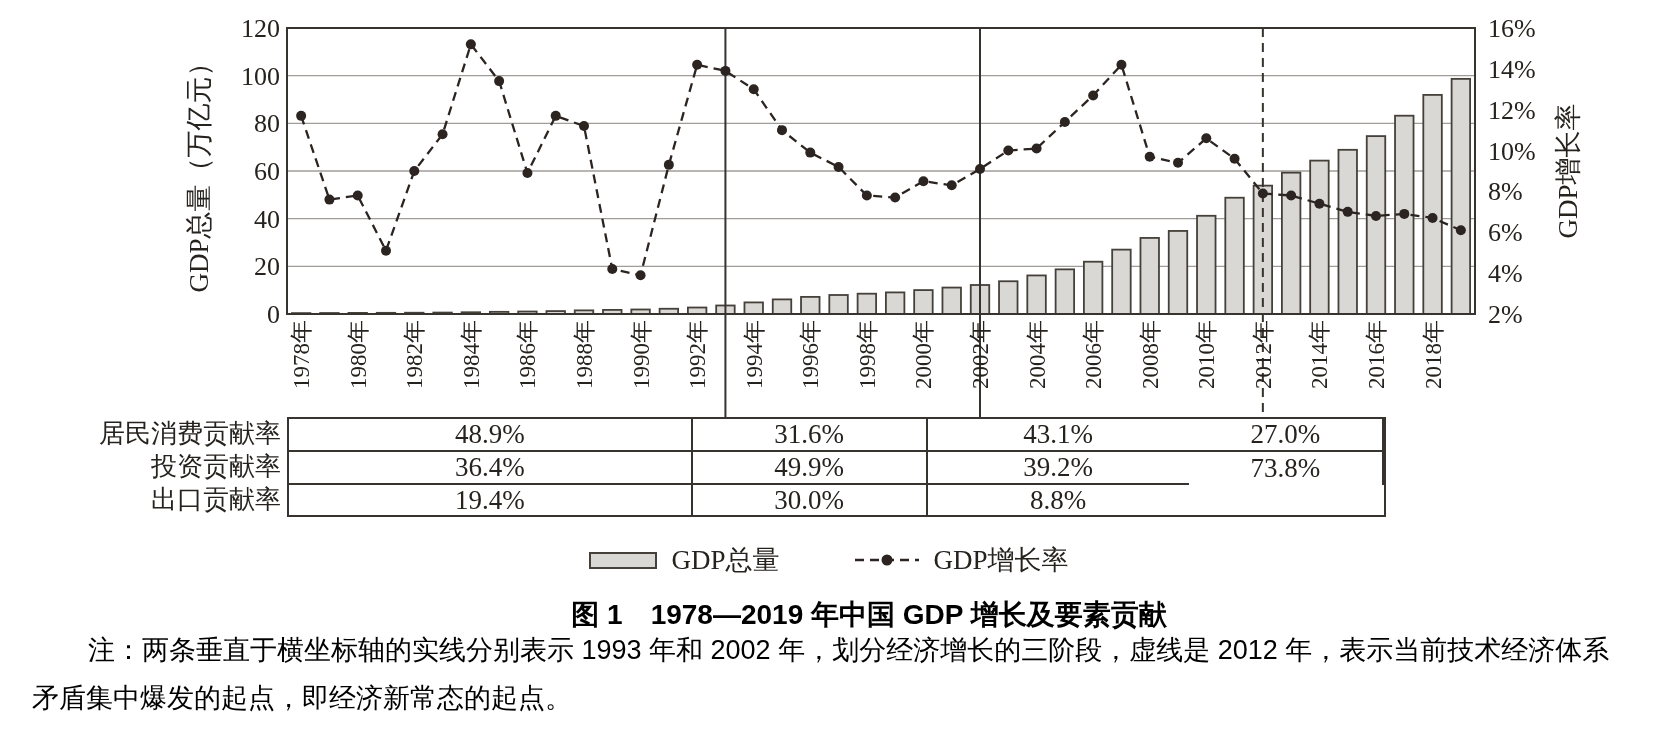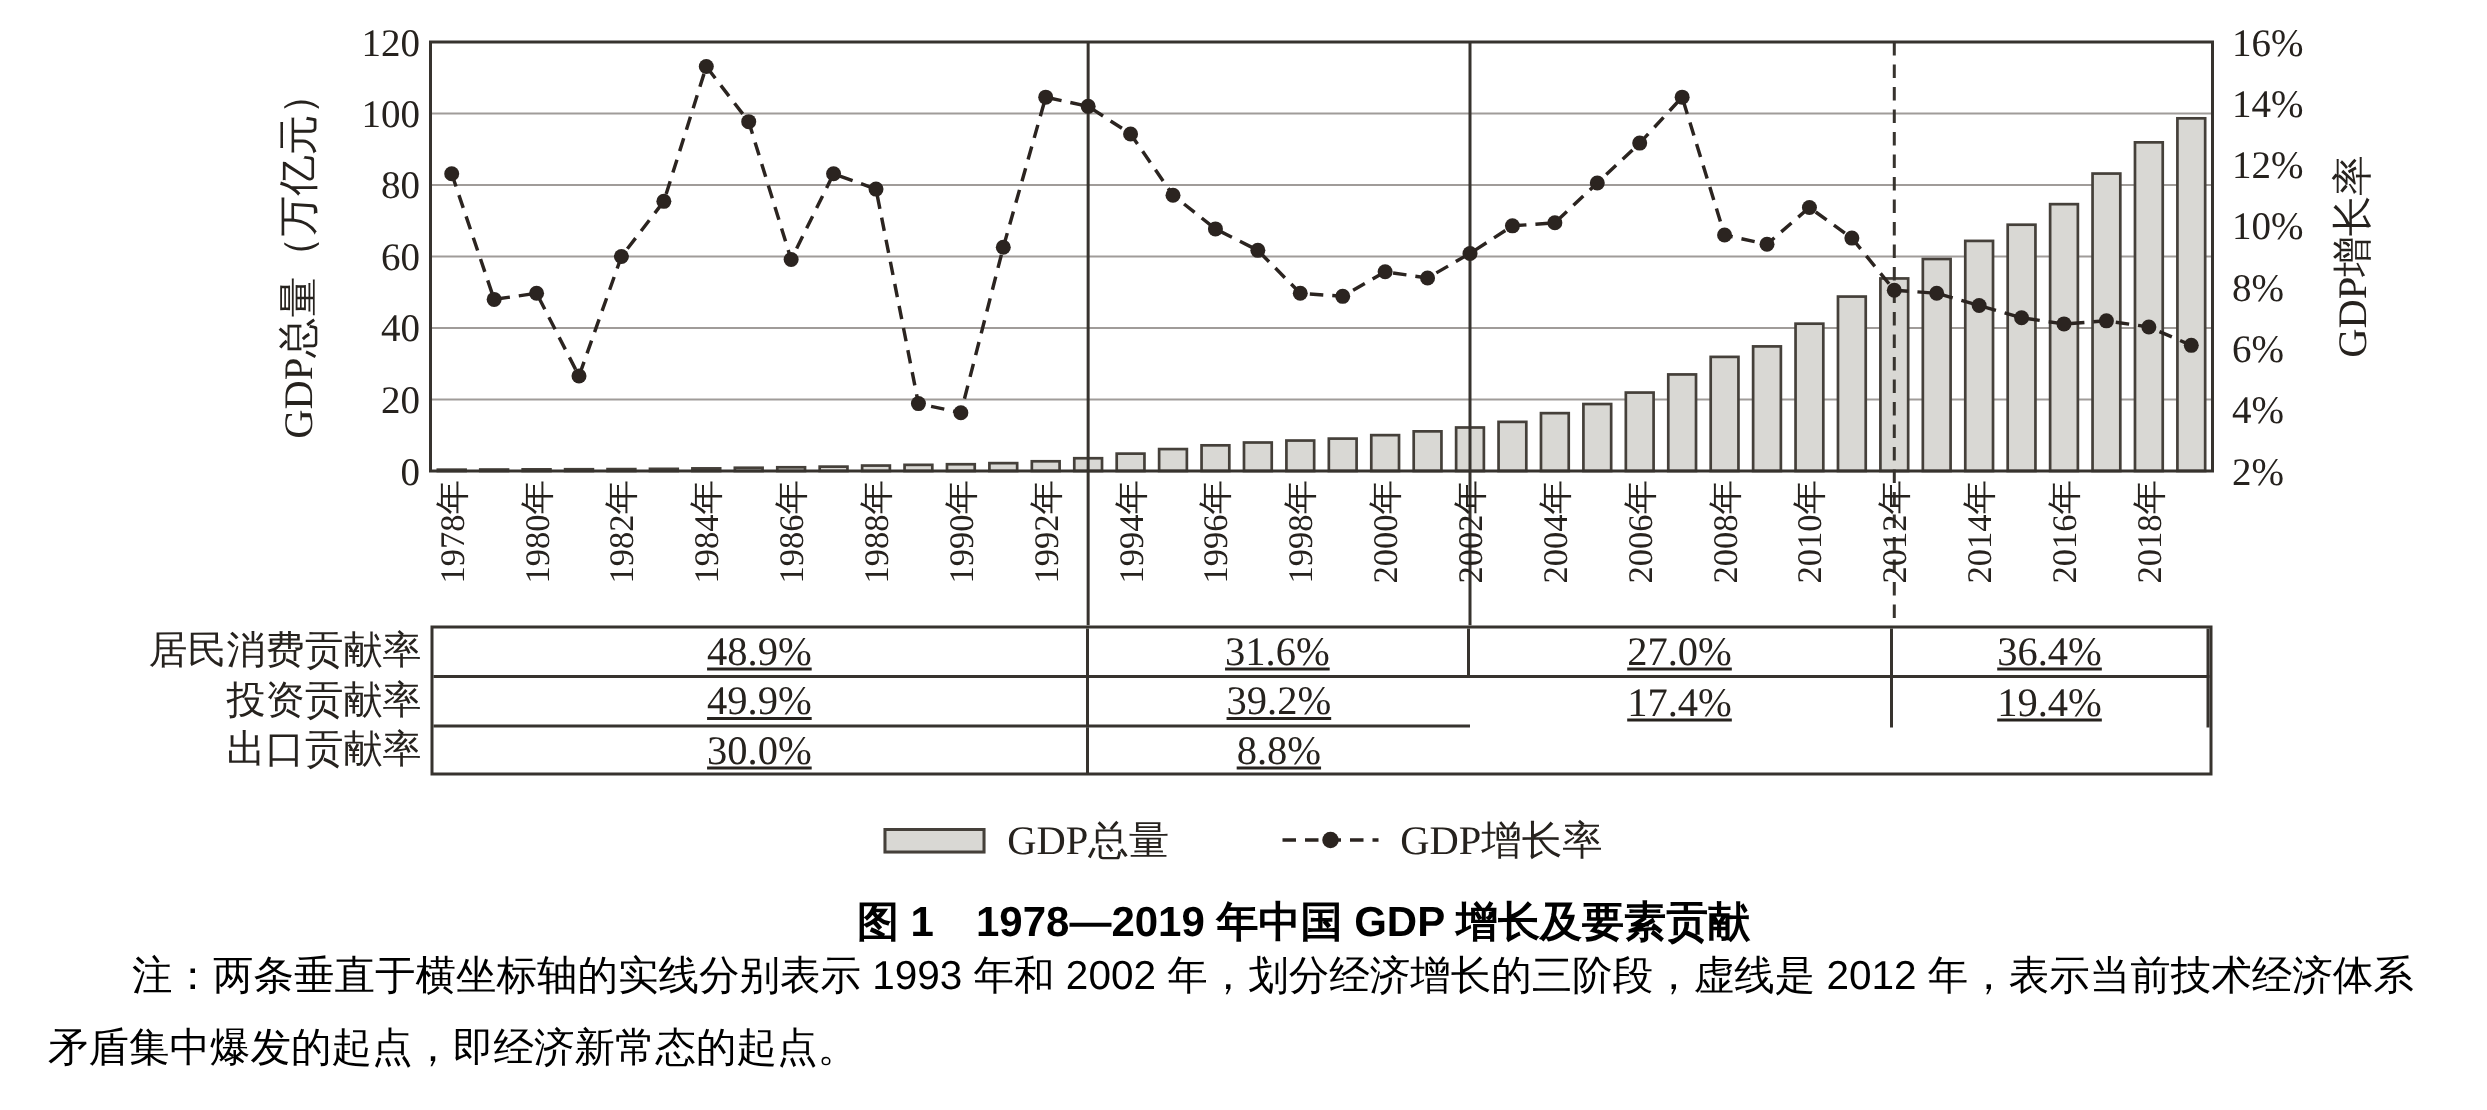--- a/index.html
+++ b/index.html
@@ -5,23 +5,23 @@
   html,body{margin:0;padding:0;background:#ffffff;}
   .page{position:relative;width:1658px;height:740px;background:#fff;overflow:hidden;
         font-family:"Liberation Serif","DejaVu Serif",serif;color:#26221e;}
   svg text{font-family:"Liberation Serif","DejaVu Serif",serif;fill:#26221e;}
   .axis-title{position:absolute;width:340px;height:34px;line-height:34px;text-align:center;
               font-size:27px;transform:rotate(-90deg);}
   .axis-title.left{left:29px;top:154px;}
   .axis-title.right{left:1398px;top:154px;}
   .row-labels{position:absolute;left:0;top:417px;width:281px;}
   .row-labels div{height:33px;line-height:33px;text-align:right;font-size:26px;}
-  .grid-table{position:absolute;left:287px;top:417px;width:1188px;height:100px;
+  .grid-table{position:absolute;left:287px;top:417px;width:1099px;height:100px;
               box-sizing:border-box;border:2px solid #37332e;display:grid;
-              grid-template-columns:438fr 255fr 283fr 212fr;grid-template-rows:repeat(3,1fr);text-decoration:underline;}
+              grid-template-columns:438fr 255fr 283fr 212fr;grid-template-rows:repeat(3,1fr);}
   .grid-table .cell{box-sizing:border-box;border-right:2px solid #37332e;border-bottom:2px solid #37332e;
               text-align:center;font-size:27px;display:flex;align-items:center;justify-content:center;}
   .grid-table .cell.last-col{border-right:none;}
   .grid-table .cell.last-row{border-bottom:none;}
   .legend{position:absolute;left:0;top:543px;width:1658px;height:34px;display:flex;
           align-items:center;justify-content:center;font-size:27px;}
   .legend .item{display:flex;align-items:center;margin:0 37px;}
   .legend .bar-swatch{display:inline-block;width:64px;height:13px;background:#d9d8d4;
           border:2px solid #45403a;margin-right:14px;}
   .legend .line-swatch{margin-right:14px;}
@@ -174,25 +174,26 @@
 
   <div class="row-labels">
     <div>居民消费贡献率</div>
     <div>投资贡献率</div>
     <div>出口贡献率</div>
   </div>
 
   <div class="grid-table">
     <div class="cell">48.9%</div>
     <div class="cell">31.6%</div>
+    <div class="cell last-col">43.1%</div>
     <div class="cell">27.0%</div>
     <div class="cell">36.4%</div>
     <div class="cell">49.9%</div>
     <div class="cell last-col">39.2%</div>
-    <div class="cell last-row">17.4%</div>
+    <div class="cell last-row">73.8%</div>
     <div class="cell last-row">19.4%</div>
     <div class="cell last-row">30.0%</div>
     <div class="cell last-col last-row">8.8%</div>
   </div>
 
   <div class="legend">
     <div class="item">
       <span class="bar-swatch"></span>
       <span>GDP总量</span>
     </div>

